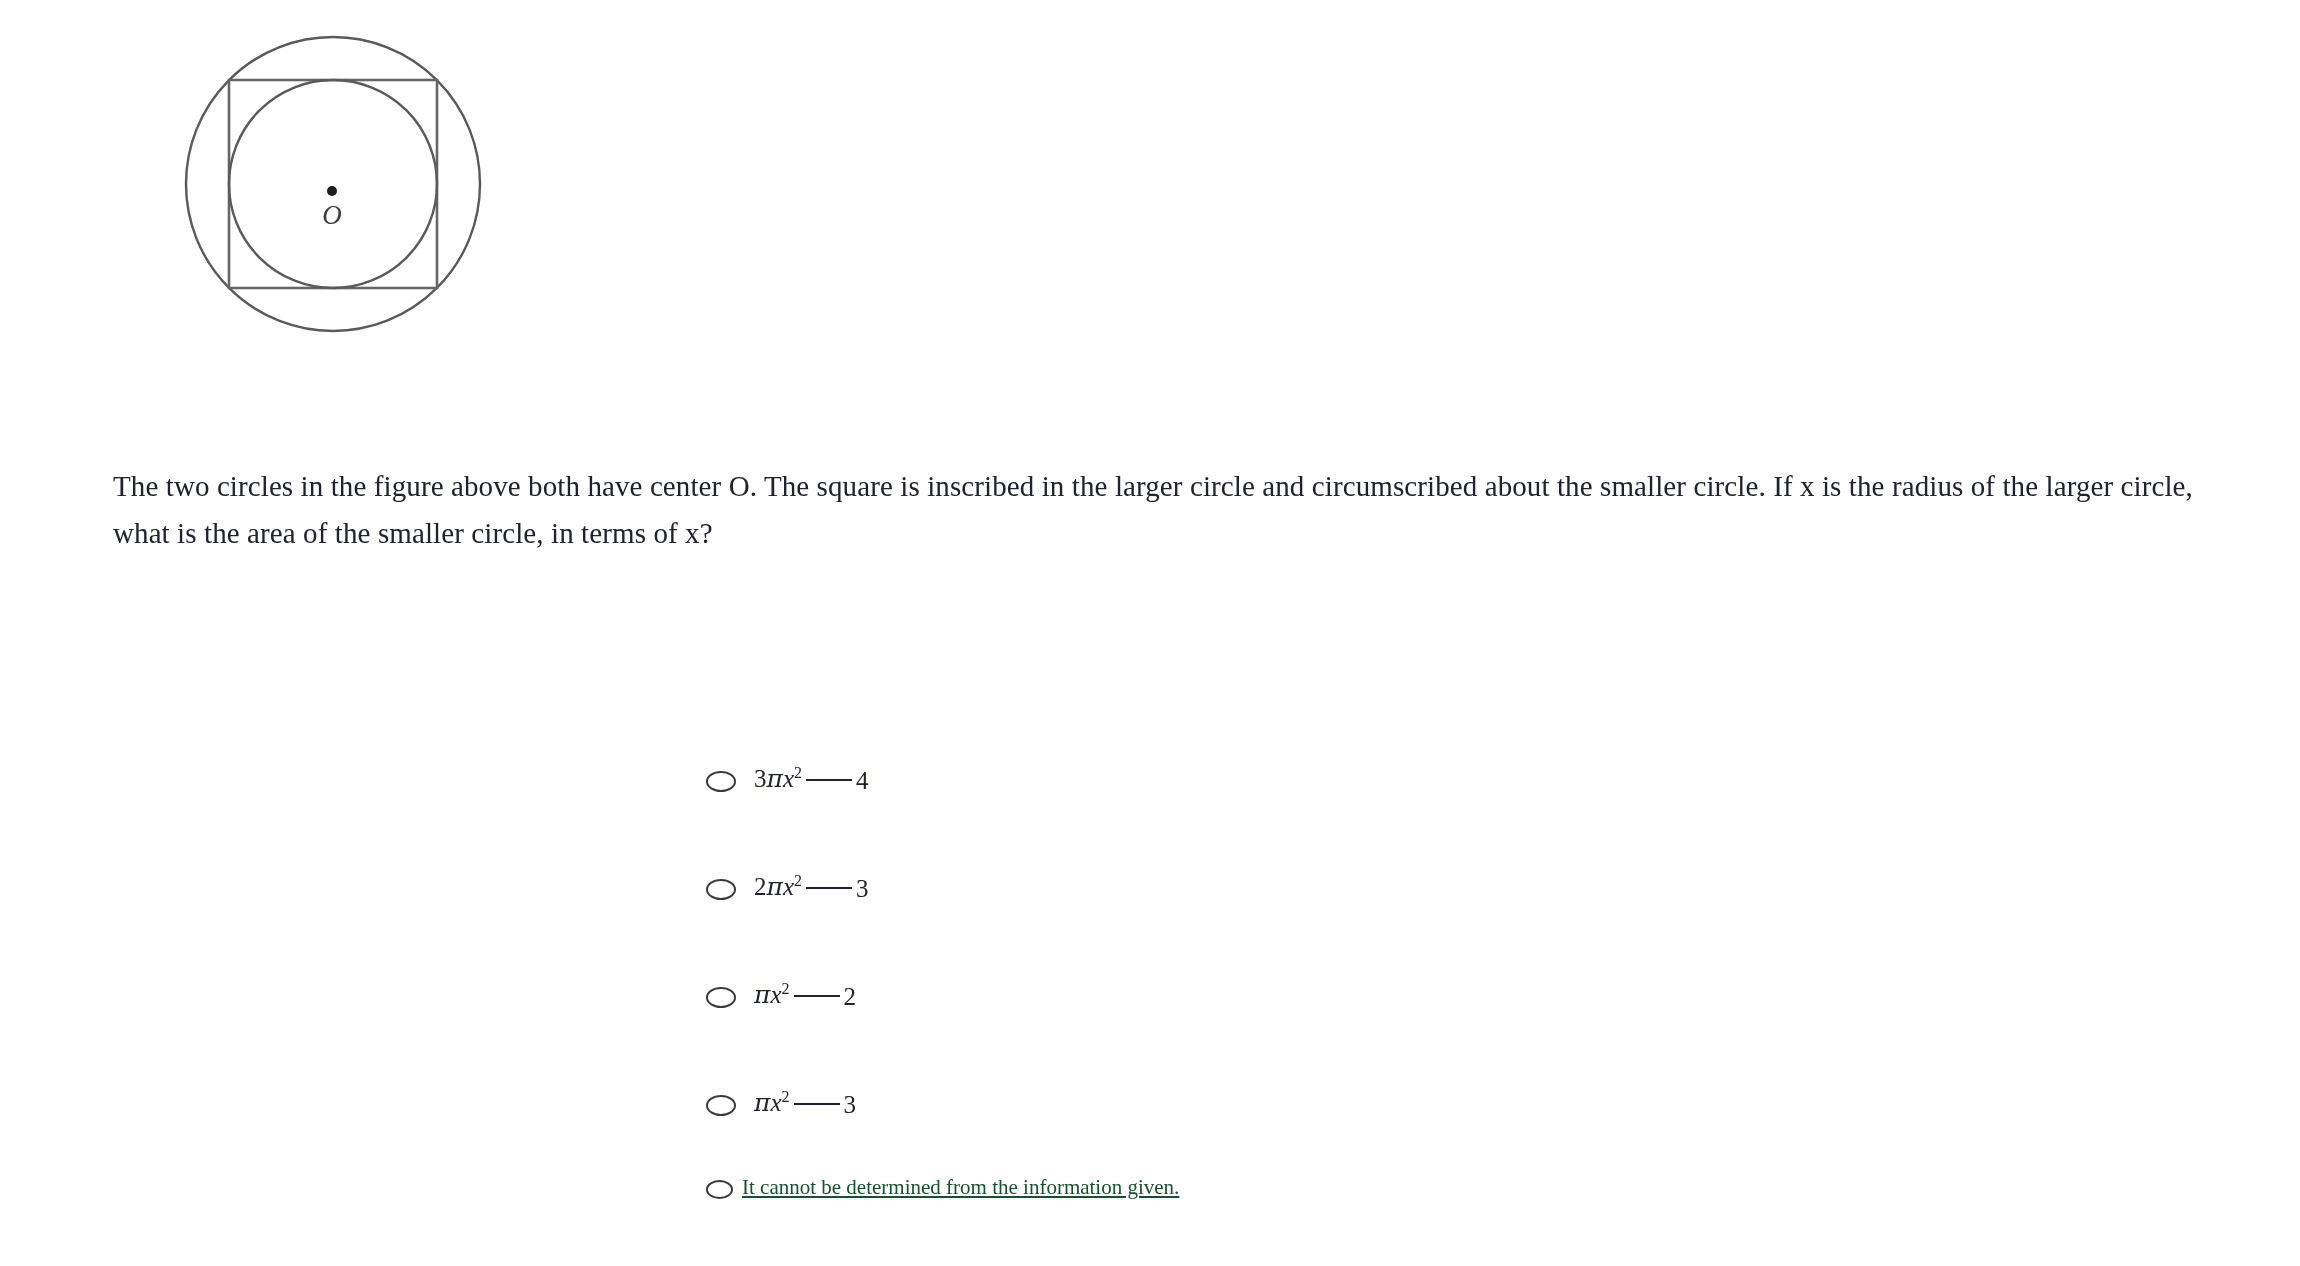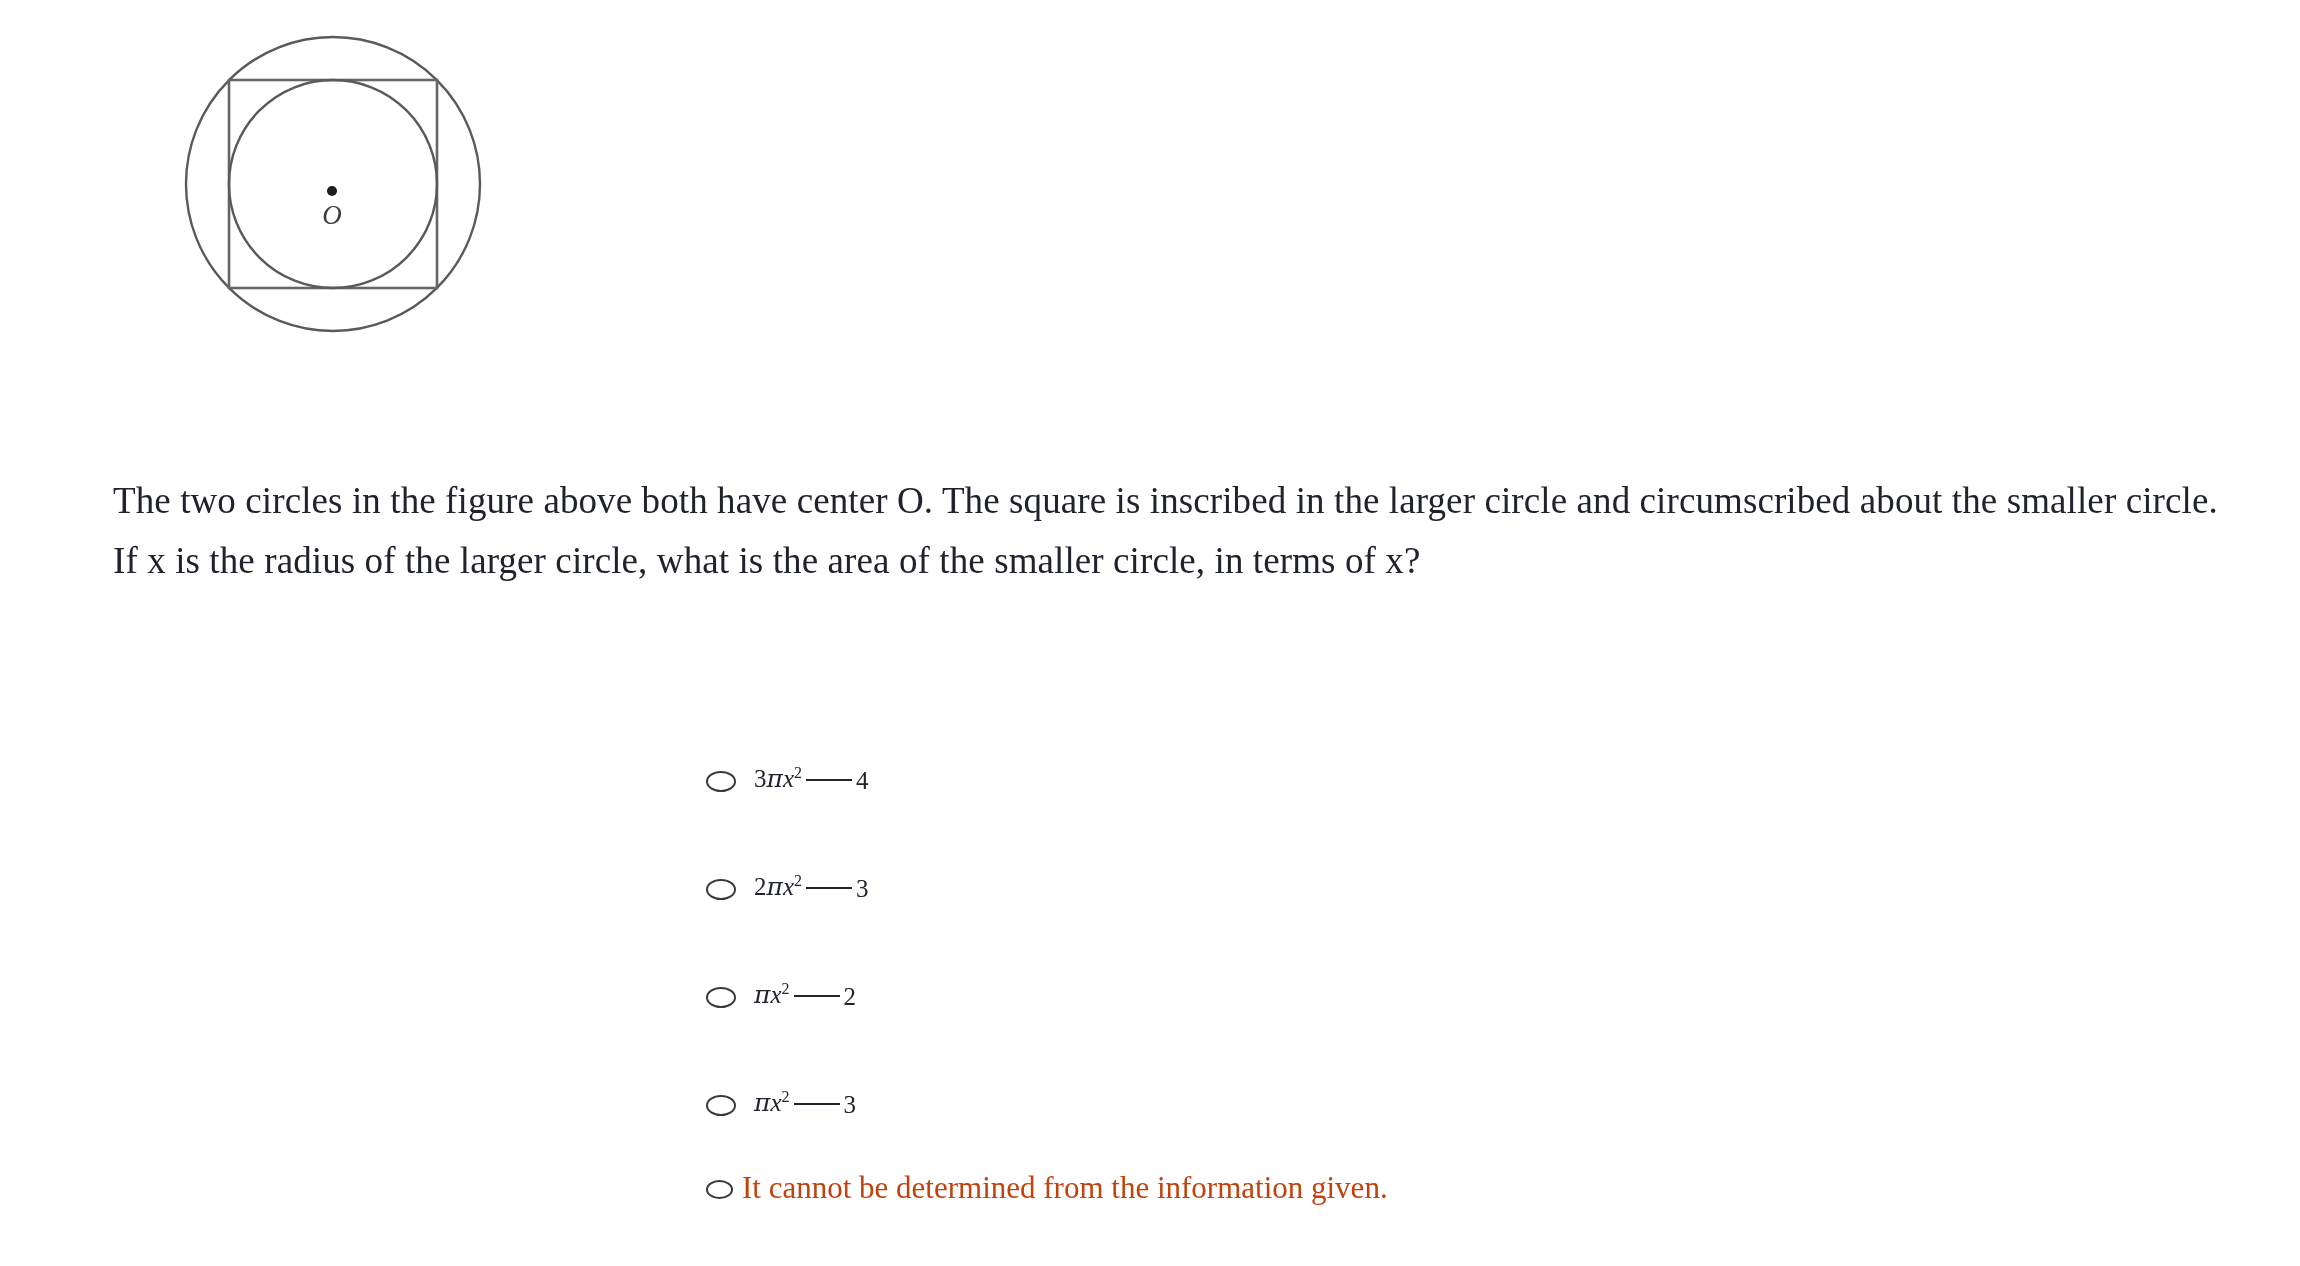--- a/index.html
+++ b/index.html
@@ -30,21 +30,21 @@
     width: 330px;
     height: 340px;
   }
 
   
   #question-stem {
     position: absolute;
     left: 113px;
     top: 434px;
     width: 2105px;
-    font-size: 37px;
+    font-size: 29px;
     line-height: 1.62;
     letter-spacing: 0.1px;
     color: #21232c;
   }
 
   
   #choice-list {
     position: absolute;
     left: 706px;
     top: 726px;
@@ -113,24 +113,25 @@
     font-style: italic;
     font-family: "DejaVu Serif", "Liberation Serif", serif;
   }
   sup.exp {
     font-size: 0.64em;
     vertical-align: super;
     line-height: 0;
     font-style: normal;
   }
   .choice-text {
-    font-size: 31px;
+    font-size: 21px;
     line-height: 1.3;
-    color: #c2410c;
+    color: #14532d;
     white-space: nowrap;
+    text-decoration: underline;
   }
 </style>
 </head>
 <body>
 
 <div id="figure-panel">
   <svg id="figure-svg" viewBox="0 0 330 340">
     <circle cx="163" cy="168" r="147" fill="none" stroke="#5a5a5a" stroke-width="2.4"></circle>
     <rect x="59" y="64" width="208" height="208" fill="none" stroke="#666666" stroke-width="2.6"></rect>
     <circle cx="163" cy="168" r="104" fill="none" stroke="#5a5a5a" stroke-width="2.4"></circle>

